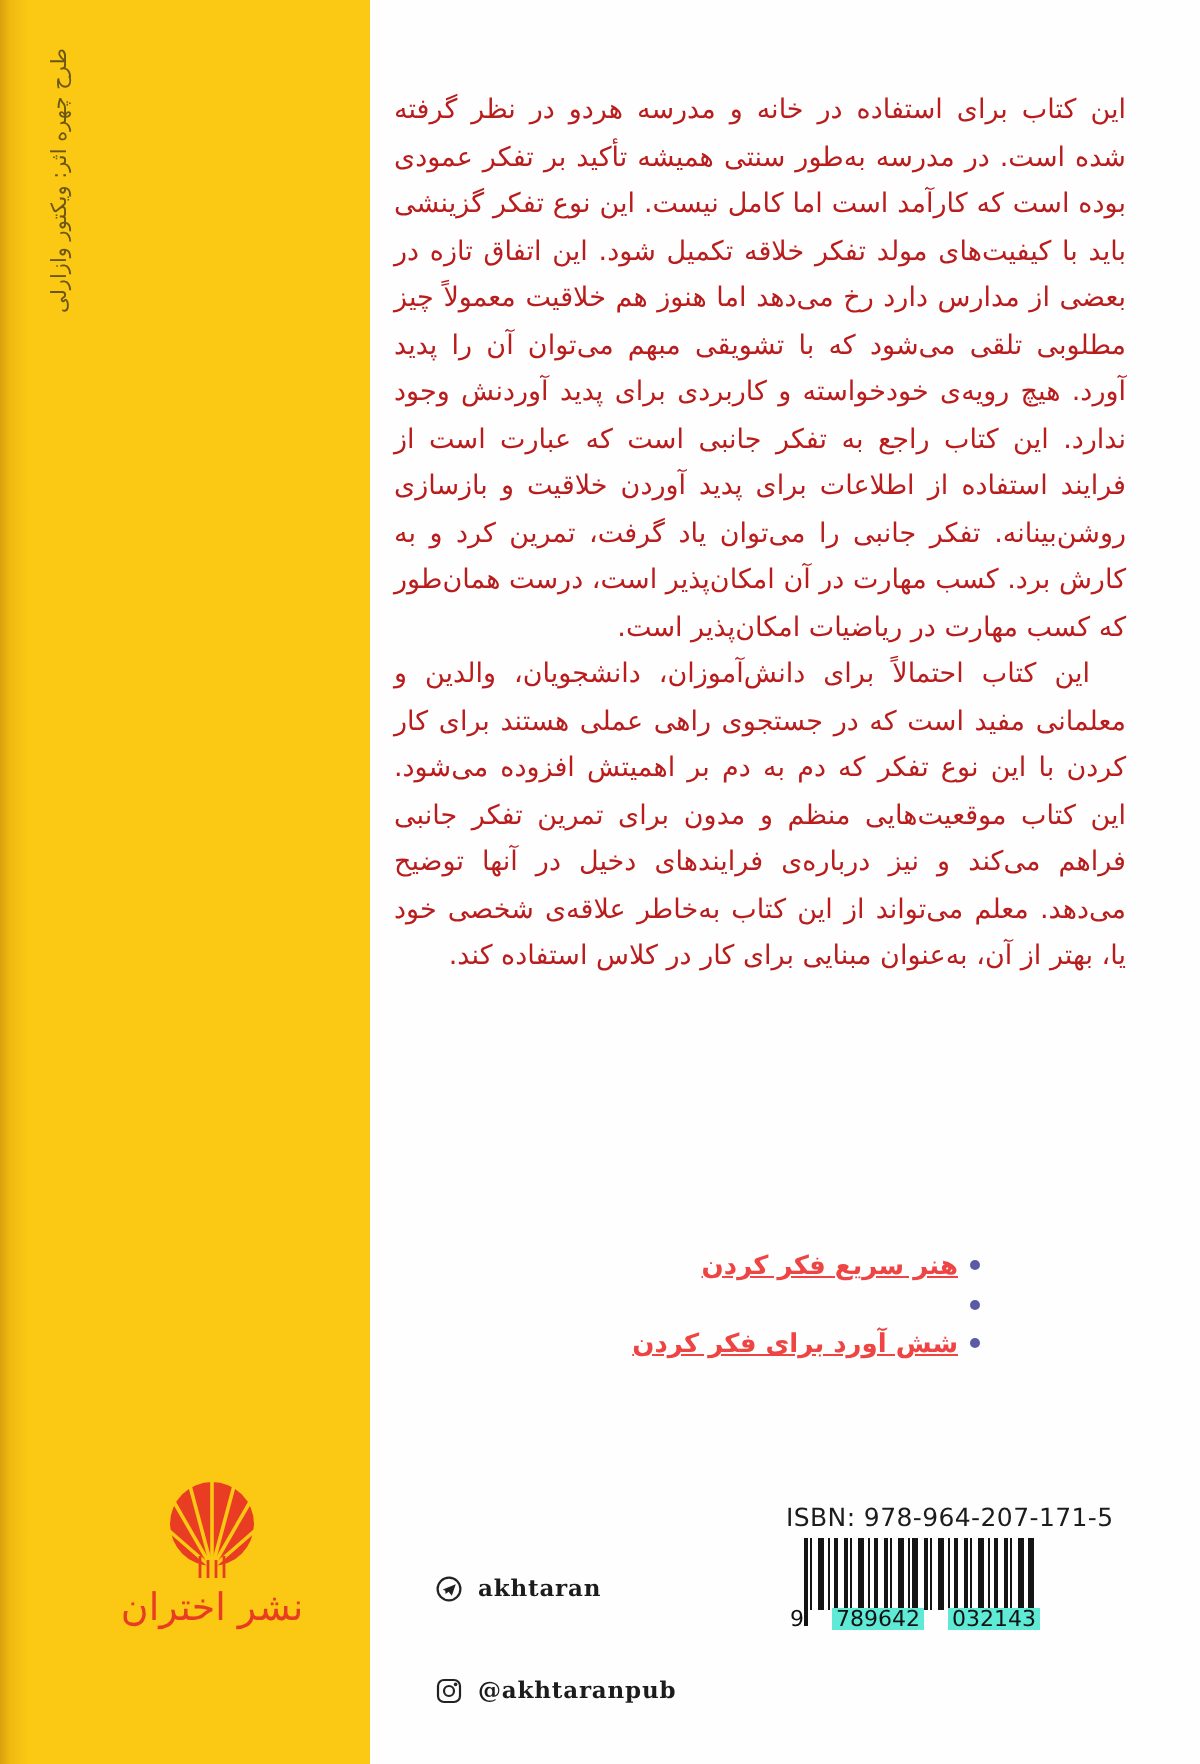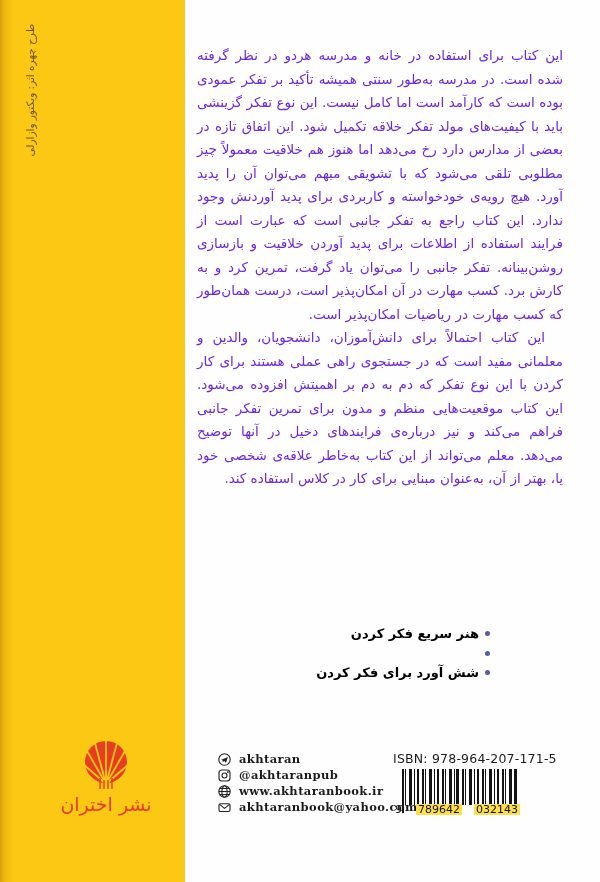--- a/index.html
+++ b/index.html
@@ -21,37 +21,37 @@
   .publisher{position:absolute;left:60px;top:740px;width:92px;text-align:center;}
   .publisher svg{display:block;margin:0 auto;}
   .publisher-name{
     direction:rtl;color:#e83d23;font-weight:normal;font-size:19px;margin-top:3px;
     letter-spacing:.5px;
   }
   
   .main-text{
     position:absolute;top:44px;left:197px;width:366px;
     direction:rtl;text-align:justify;
-    font-size:13.5px;line-height:23.5px;color:#6d28d9;
+    font-size:13.5px;line-height:23.5px;color:#b91c1c;
   }
   .main-text p{margin:0;}
   .main-text p.indent{text-indent:18px;}
   
   .book-list{
     position:absolute;top:624px;right:110px;margin:0;padding:0;list-style:none;
     direction:rtl;text-align:right;
-    color:#000000;font-weight:bold;font-size:13px;line-height:19.5px;
+    color:#ef4444;font-weight:bold;font-size:13px;line-height:19.5px;text-decoration:underline;
   }
   .bullet{
     display:inline-block;width:5px;height:5px;border-radius:50%;
     background:#5b5ba5;margin-inline-end:6px;vertical-align:2px;
   }
   
   .contacts{position:absolute;left:217px;top:751px;}
-  .contact-row{display:flex;align-items:center;height:16px;}
+  .contact-row{display:flex;align-items:center;height:16px;margin-top:35px;}
   .contact-row .cicon{width:14px;display:flex;align-items:center;justify-content:center;margin-right:8px;}
   .contact-text{
     font-family:"DejaVu Serif",serif;font-size:11.5px;color:#1c1c1c;
     letter-spacing:.4px;font-weight:600;white-space:nowrap;
   }
   
   .isbn-block{position:absolute;left:393px;top:751px;width:127px;}
   .isbn-label{
     font-size:12.5px;color:#1c1c1c;white-space:nowrap;
     letter-spacing:.2px;
@@ -65,21 +65,21 @@
       #141414 15px 17px,#fff 17px 20px);
   }
   .guard{position:absolute;top:0;height:44px;width:2px;background:#141414;}
   .guard.g-left{left:9px;}
   .guard.g-mid{left:63px;}
   .guard.g-right{right:3px;}
   .digits{
     position:absolute;bottom:2px;left:0;right:0;display:flex;
     justify-content:space-between;font-size:11px;color:#111;line-height:11px;
   }
-  .digits span{background:#fde047;padding:0 2px;}
+  .digits span{background:#5eead4;padding:0 2px;}
   .digits .d0{background:transparent;}
   svg .ln{stroke:#222;stroke-width:1.1;fill:none;}
 </style>
 </head>
 <body>
 
 <div class="page">
 
   <div class="stripe">
     <div class="designer-credit">طرح چهره اثر: ویکتور وازارلی</div>

